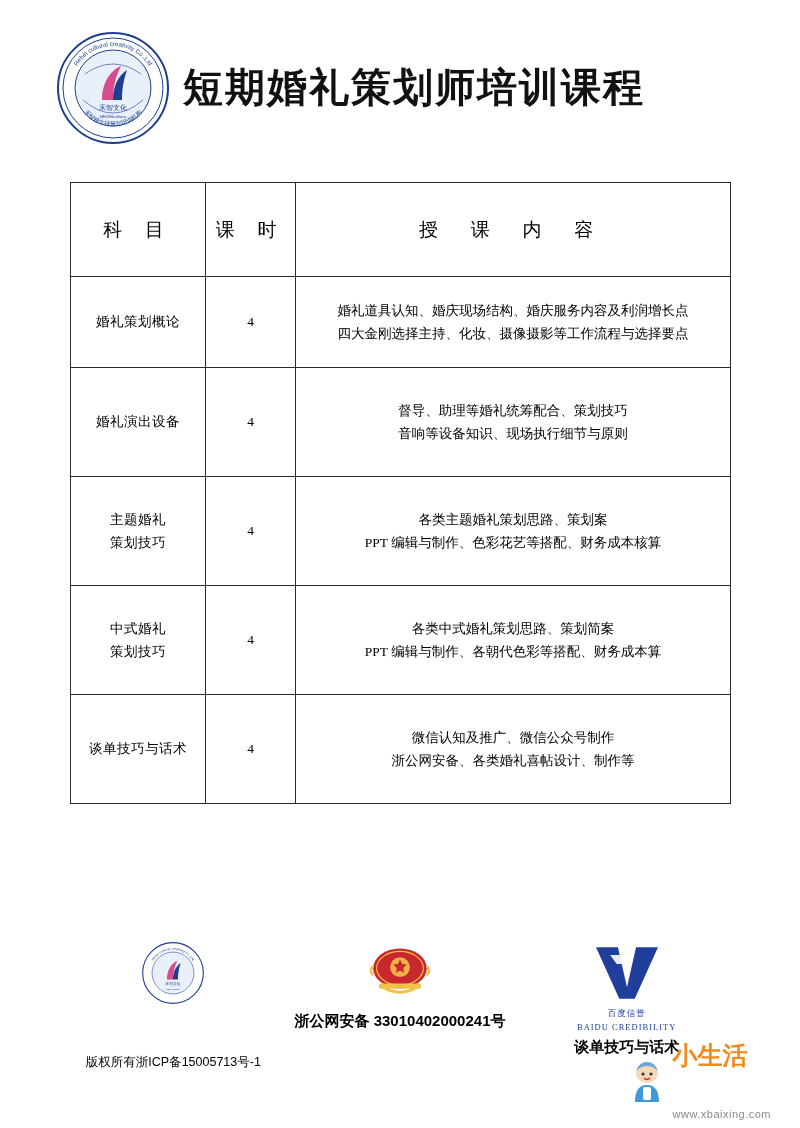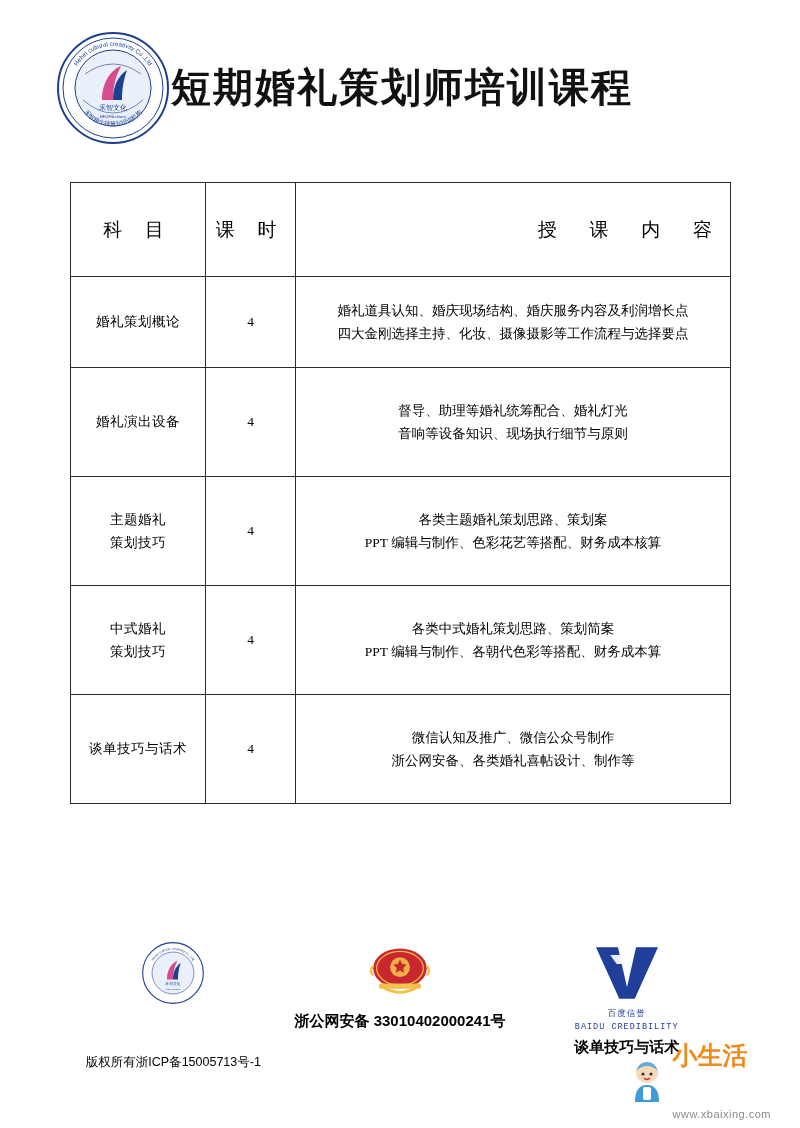--- a/index.html
+++ b/index.html
@@ -36,20 +36,21 @@
     flex: 0 0 116px;
     position: relative;
   }
   .logo svg { display: block; }
 
   .doc-title {
     font-family: "DejaVu Serif", "Liberation Serif", serif;
     font-weight: bold;
     font-size: 40px;
     letter-spacing: 2px;
+    margin-left: 12px;
     white-space: nowrap;
     color: #111;
   }
 
   
   .table-wrap {
     margin: 62px 70px 0 70px;
     width: 660px;
   }
   table.course {
@@ -66,21 +67,20 @@
     padding: 6px 4px;
   }
   table.course tr.head td {
     font-size: 19px;
     letter-spacing: 9px;
     padding: 30px 4px;
     font-weight: normal;
   }
   table.course tr.head td.c-content {
     letter-spacing: 14px;
-    text-align: right;
   }
   .col-subject { width: 135px; }
   .col-hours   { width: 90px; }
   .col-content { width: 435px; }
 
   td.subject {
     font-size: 13.5px;
     letter-spacing: 0.5px;
   }
   td.subject .ln { display: block; }
@@ -132,21 +132,21 @@
     text-align: center;
   }
   .badge .cap.baidu {
     font-weight: bold;
     font-size: 15px;
   }
   .baidu-sub {
     font-size: 8.5px;
     letter-spacing: 1px;
     color: #1f3f9a;
-    font-family: Liberation Mono, monospace;
+    font-family: Liberation Serif, serif;
     margin-top: 2px;
   }
 
   
   .watermark {
     position: absolute;
     right: 29px;
     bottom: 8px;
     display: flex;
     align-items: center;
@@ -225,21 +225,21 @@
           </td>
         </tr>
 
 
         <tr class="row-h-2">
           <td class="subject">
             <span class="ln">婚礼演出设备</span>
           </td>
           <td class="hours">4</td>
           <td class="content">
-            <span class="ln">督导、助理等婚礼统筹配合、婚礼灯光</span>
+            <span class="ln">督导、助理等婚礼统筹配合、策划技巧</span>
             <span class="ln">音响等设备知识、现场执行细节与原则</span>
           </td>
         </tr>
 
         <tr class="row-h-3">
           <td class="subject">
             <span class="ln">主题婚礼</span>
             <span class="ln">策划技巧</span>
           </td>
           <td class="hours">4</td>

